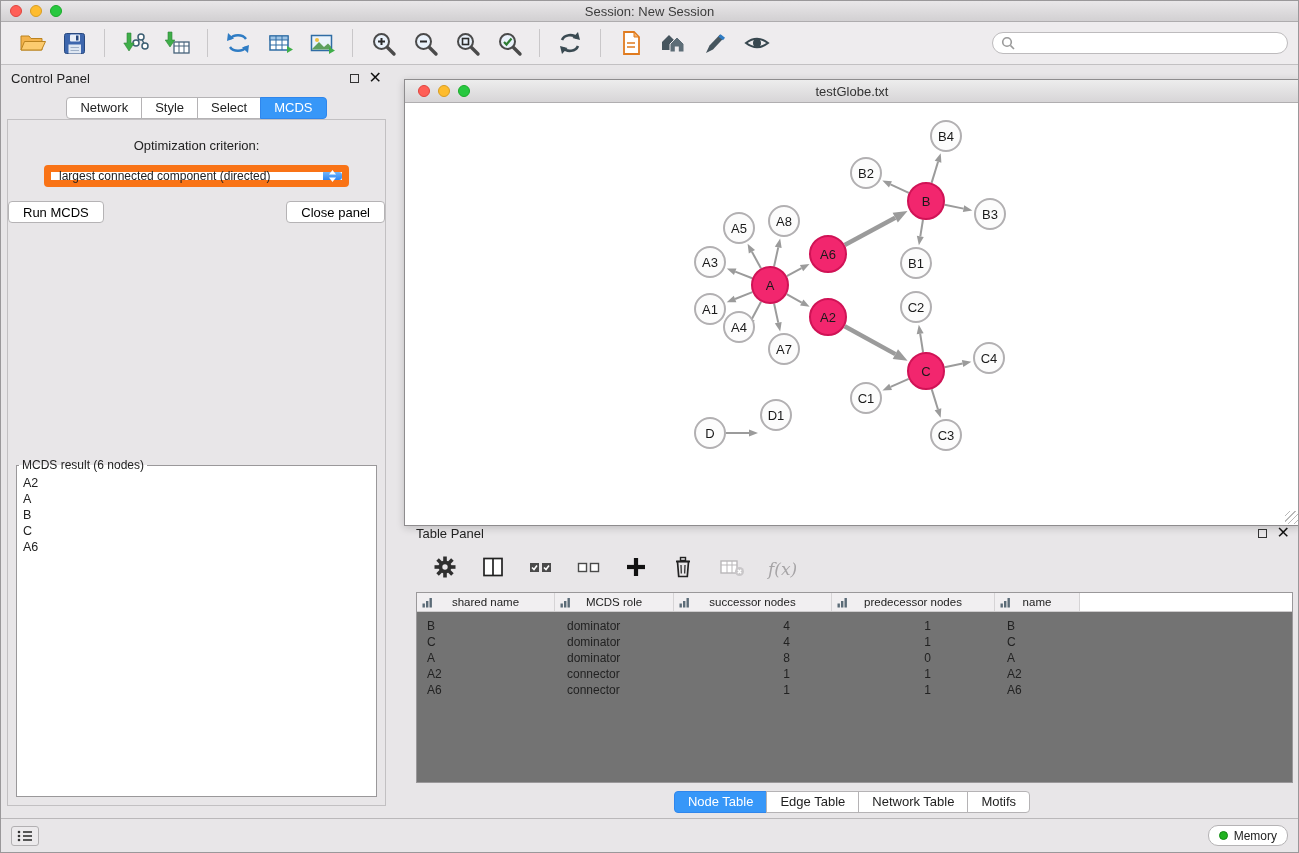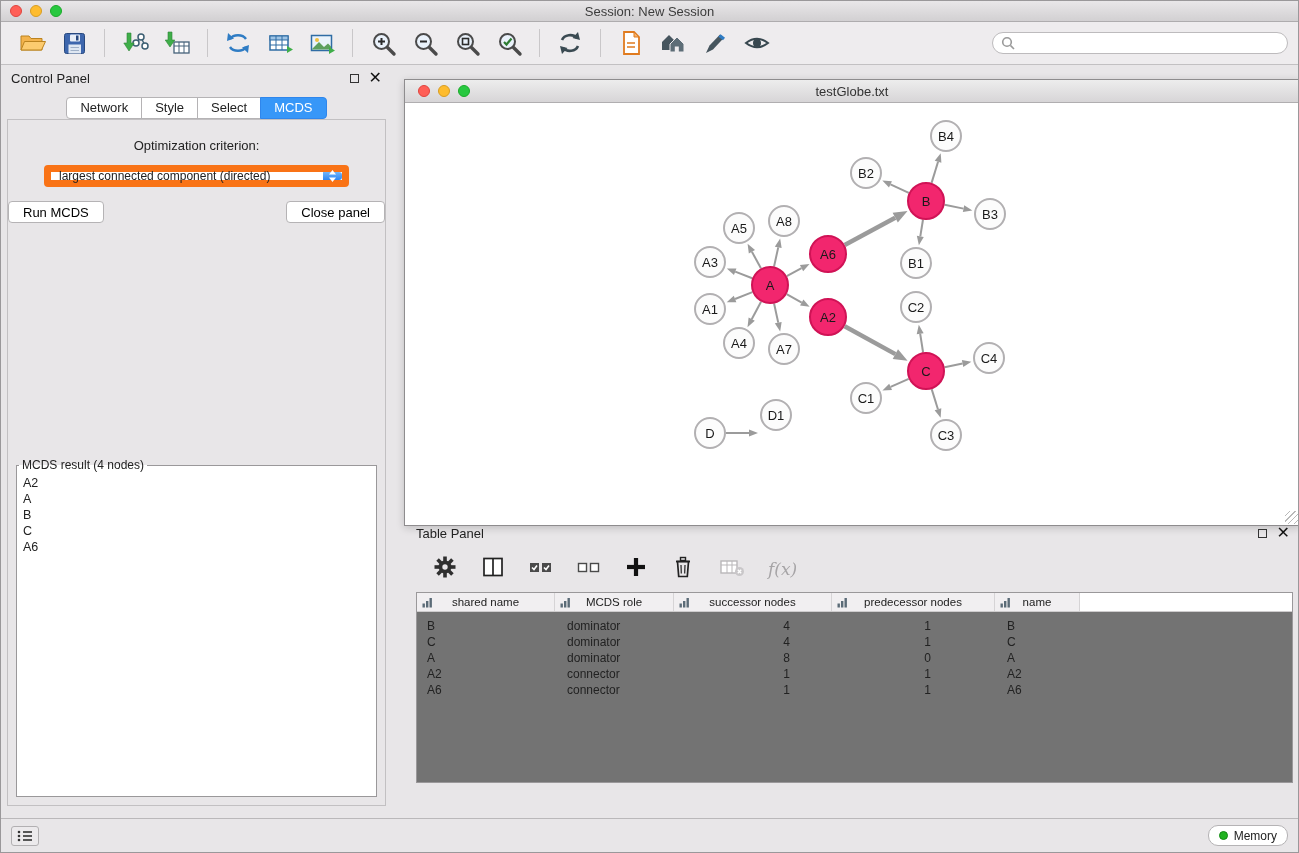--- a/index.html
+++ b/index.html
@@ -280,21 +280,21 @@
             <polygon points="4.5,1 8,5.5 1,5.5" fill="#fff"></polygon>
             <polygon points="4.5,13 1,8.5 8,8.5" fill="#fff"></polygon>
           </svg>
         </span>
       </div>
       <div class="btn-row">
         <button class="push-btn">Run MCDS</button>
         <button class="push-btn">Close panel</button>
       </div>
       <fieldset class="result-box">
-        <legend>MCDS result (4 nodes)</legend>
+        <legend>MCDS result (6 nodes)</legend>
         <div class="result-list">
             <div>A2</div>
             <div>A</div>
             <div>B</div>
             <div>C</div>
             <div>A6</div>
           </div>
       </fieldset>
     </div>
   </div>
@@ -356,21 +356,21 @@
           <div class="gnode" style="left: 569px; top: 95px; width: 32px; height: 32px;">B3</div>
           <div class="gnode" style="left: 363px; top: 102px; width: 32px; height: 32px;">A8</div>
           <div class="gnode" style="left: 318px; top: 109px; width: 32px; height: 32px;">A5</div>
           <div class="gnode mcds" style="left: 404px; top: 132px; width: 38px; height: 38px;">A6</div>
           <div class="gnode" style="left: 289px; top: 143px; width: 32px; height: 32px;">A3</div>
           <div class="gnode" style="left: 495px; top: 144px; width: 32px; height: 32px;">B1</div>
           <div class="gnode mcds" style="left: 346px; top: 163px; width: 38px; height: 38px;">A</div>
           <div class="gnode" style="left: 495px; top: 188px; width: 32px; height: 32px;">C2</div>
           <div class="gnode" style="left: 289px; top: 190px; width: 32px; height: 32px;">A1</div>
           <div class="gnode mcds" style="left: 404px; top: 195px; width: 38px; height: 38px;">A2</div>
-          <div class="gnode" style="left: 318px; top: 224px; width: 32px; height: 32px;">A4</div>
+          <div class="gnode" style="left: 318px; top: 208px; width: 32px; height: 32px;">A4</div>
           <div class="gnode" style="left: 363px; top: 230px; width: 32px; height: 32px;">A7</div>
           <div class="gnode" style="left: 568px; top: 239px; width: 32px; height: 32px;">C4</div>
           <div class="gnode mcds" style="left: 502px; top: 249px; width: 38px; height: 38px;">C</div>
           <div class="gnode" style="left: 445px; top: 279px; width: 32px; height: 32px;">C1</div>
           <div class="gnode" style="left: 289px; top: 314px; width: 32px; height: 32px;">D</div>
           <div class="gnode" style="left: 355px; top: 296px; width: 32px; height: 32px;">D1</div>
           <div class="gnode" style="left: 525px; top: 316px; width: 32px; height: 32px;">C3</div>
         </div>
       <div class="resize-corner"></div>
     </div>
@@ -523,20 +523,26 @@
           <div class="trow">
             <div class="tcell w0 c0">A6</div>
             <div class="tcell w1 c1">connector</div>
             <div class="tcell w2 c2">1</div>
             <div class="tcell w3 c3">1</div>
             <div class="tcell w4 c4">A6</div>
             <div class="tcell wf"></div>
           </div>
         </div>
     </div>
+    <div class="tp-tabs">
+      <span class="seg-tab first active">Node Table</span>
+      <span class="seg-tab">Edge Table</span>
+      <span class="seg-tab">Network Table</span>
+      <span class="seg-tab last">Motifs</span>
+    </div>
   </div>
 
   <div class="statusbar">
     <div class="list-btn">
       <svg width="16" height="12">
         <circle cx="2" cy="2" r="1.3" fill="#333"></circle>
           <line x1="6" y1="2" x2="15" y2="2" stroke="#333" stroke-width="1.6"></line>
         <circle cx="2" cy="6" r="1.3" fill="#333"></circle>
           <line x1="6" y1="6" x2="15" y2="6" stroke="#333" stroke-width="1.6"></line>
         <circle cx="2" cy="10" r="1.3" fill="#333"></circle>

